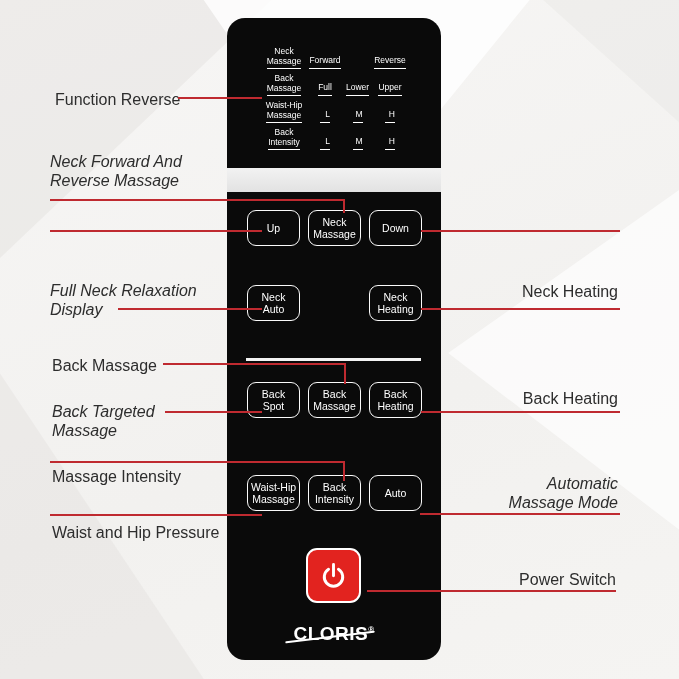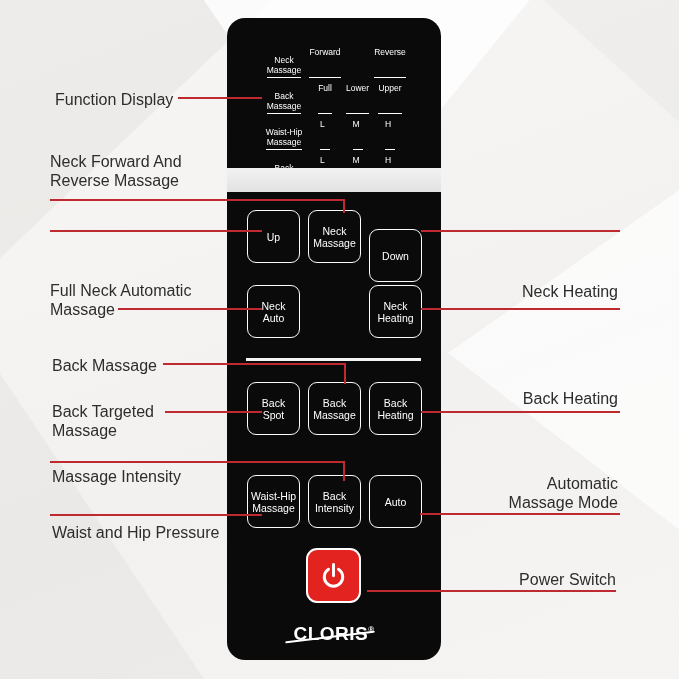--- a/index.html
+++ b/index.html
@@ -19,43 +19,43 @@
   
   .remote{position:absolute;left:227px;top:18px;width:214px;height:642px;
           background:#0a0a0a;border-radius:18px;z-index:1;}
   .display{position:absolute;top:29px;left:0;right:0;}
   .disp-row{display:grid;grid-template-columns:48px 34px 31px 34px;
             padding-left:33px;align-items:end;margin-bottom:5px;}
   .disp-label{justify-self:center;text-align:center;color:#fff;font-size:8.5px;
               line-height:9.5px;border-bottom:1.5px solid #fff;padding-bottom:2px;}
   .disp-label span{display:block;}
   .disp-cell{justify-self:center;color:#fff;font-size:8.5px;line-height:10px;
-             border-bottom:1.5px solid #fff;padding-bottom:20px;min-width:10px;
-             text-align:left;}
+             border-bottom:1.5px solid #fff;padding-bottom:3px;min-width:10px;
+             text-align:right;}
   .disp-cell:empty{border-bottom:none;}
   .band{position:absolute;left:0;top:150px;width:100%;height:24px;
         background:linear-gradient(#f2f2f2,#e2e2e2);}
-  .btn{position:absolute;width:53px;height:53px;border:1.5px solid #fbfbfb;
+  .btn{position:absolute;width:53px;height:36px;border:1.5px solid #fbfbfb;
        border-radius:9px;background:#0a0a0a;color:#fff;display:flex;
        flex-direction:column;align-items:center;justify-content:center;
        font-size:10.5px;line-height:12px;text-align:center;cursor:pointer;box-sizing:border-box;}
   .divider{position:absolute;left:19px;top:340px;width:175px;height:2.5px;background:#f3f3f3;}
   .power{position:absolute;left:79px;top:530px;width:55px;height:55px;
          background:#e2231f;border:2px solid #fff;border-radius:11px;
          display:flex;align-items:center;justify-content:center;cursor:pointer;box-sizing:border-box;}
   .logo{position:absolute;left:0;right:0;top:605px;text-align:center;color:#fff;
         font-size:19px;font-weight:800;letter-spacing:.5px;}
   .logo sup{font-size:8px;vertical-align:8px;font-weight:700;}
   .swoosh{position:absolute;left:58px;top:618px;width:90px;height:1.5px;background:#fff;
           transform:rotate(-7deg);border-radius:2px;}
 
   
   .callout{position:absolute;font-size:16px;color:#2d2d2d;line-height:19px;z-index:3;
            white-space:nowrap;}
-  .callout.wrap{white-space:normal;}
+  .callout.wrap{white-space:normal;font-style:italic;}
   .callout.right{text-align:right;}
   .cl-l1{left:55px;top:90px;}
   .cl-l2{left:50px;top:152px;width:190px;}
   .cl-l3{left:50px;top:235px;}
   .cl-l4{left:50px;top:281px;width:190px;}
   .cl-l5{left:52px;top:356px;}
   .cl-l6{left:52px;top:402px;width:130px;}
   .cl-l7{left:52px;top:467px;}
   .cl-l8{left:52px;top:523px;}
   .cl-r1{right:61px;top:186px;width:135px;}
@@ -137,21 +137,21 @@
     <div class="band"></div>
 
     <div class="btn" style="left:20px;top:192px;">
         <span>Up</span>
         <span></span>
       </div>
     <div class="btn" style="left:81px;top:192px;">
         <span>Neck</span>
         <span>Massage</span>
       </div>
-    <div class="btn" style="left:142px;top:192px;margin-top:19px;">
+    <div class="btn" style="left:142px;top:192px;">
         <span>Down</span>
         <span></span>
       </div>
 
     <div class="btn" style="left:20px;top:267px;">
         <span>Neck</span>
         <span>Auto</span>
       </div>
     <div class="btn" style="left:142px;top:267px;">
         <span>Neck</span>
@@ -190,23 +190,23 @@
       <svg width="27" height="27" viewBox="0 0 24 24">
         <path d="M 7.6 6.4 A 8.2 8.2 0 1 0 16.4 6.4" fill="none" stroke="#ffffff" stroke-width="2.6" stroke-linecap="round"></path>
         <line x1="12" y1="2.2" x2="12" y2="12.2" stroke="#ffffff" stroke-width="2.6" stroke-linecap="round"></line>
       </svg>
     </div>
 
     <div class="logo"><span>CLORIS</span><sup>®</sup></div>
     <div class="swoosh"></div>
   </div>
 
-  <div class="callout cl-l1">Function Display</div>
+  <div class="callout cl-l1">Function Reverse</div>
   <div class="callout wrap cl-l2">Neck Forward And Reverse Massage</div>
-  <div class="callout wrap cl-l4">Full Neck Automatic Massage</div>
+  <div class="callout wrap cl-l4">Full Neck Relaxation Display</div>
   <div class="callout cl-l5">Back Massage</div>
   <div class="callout wrap cl-l6">Back Targeted Massage</div>
   <div class="callout cl-l8">Waist and Hip Pressure</div>
   <div class="callout cl-l7">Massage Intensity</div>
 
   <div class="callout right cl-r2">Neck Heating</div>
   <div class="callout right cl-r3">Back Heating</div>
   <div class="callout right wrap cl-r4">Automatic Massage Mode</div>
   <div class="callout right cl-r5">Power Switch</div>
 

